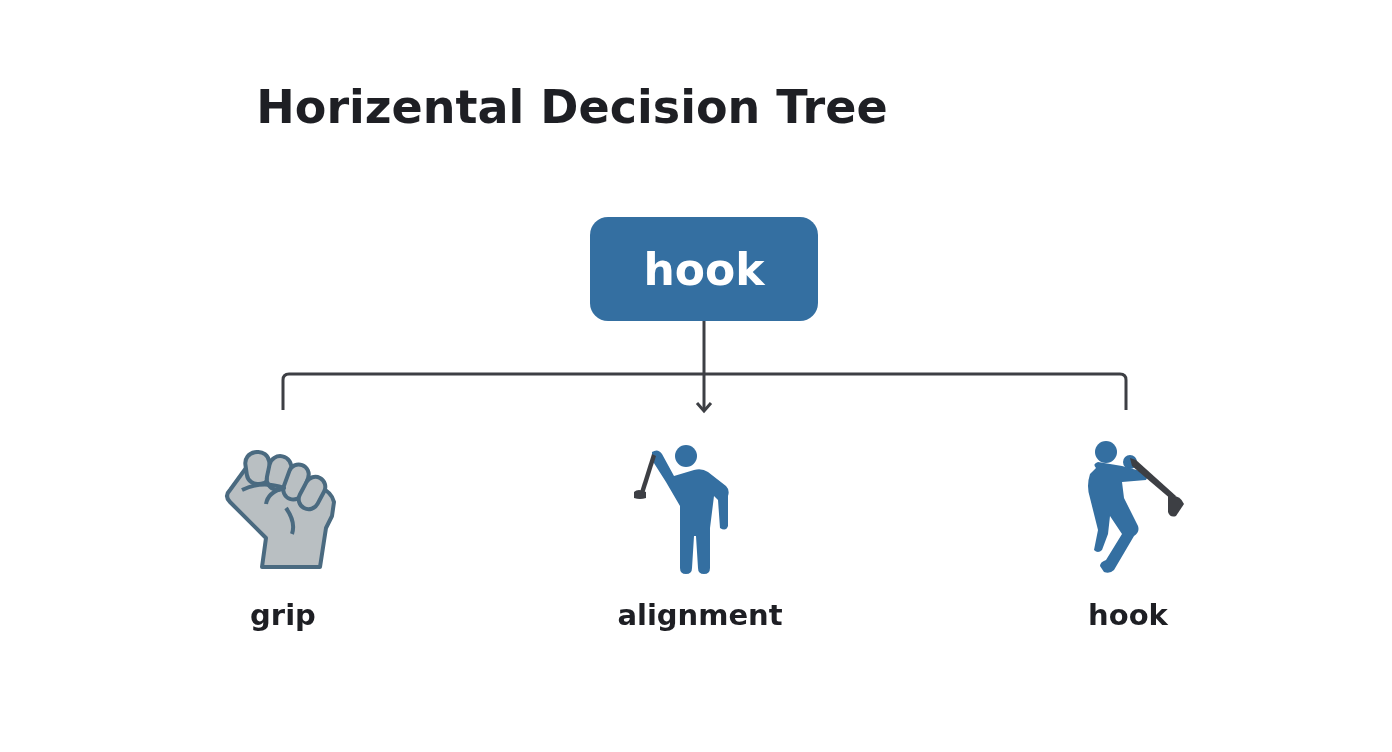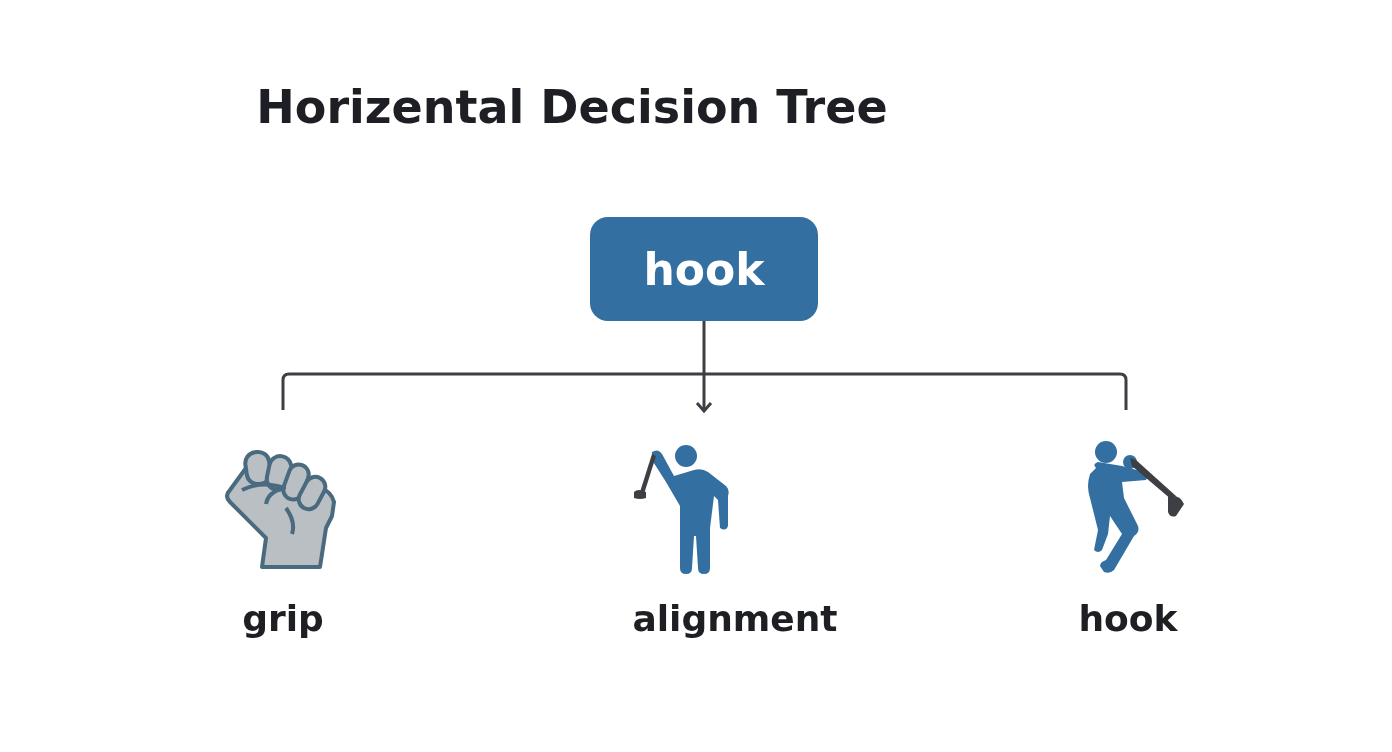--- a/index.html
+++ b/index.html
@@ -5,21 +5,21 @@
   html, body { margin:0; padding:0; }
   body { width:1392px; height:752px; background:#ffffff; position:relative; overflow:hidden;
          font-family: "DejaVu Sans", "Liberation Sans", sans-serif; }
   .title { position:absolute; left:0; width:1144px; top:80px; text-align:center;
            font-size:46px; font-weight:bold; color:#1e1f24; letter-spacing:0px; }
   .root { position:absolute; left:590px; top:217px; width:228px; height:104px;
           background:#346fa1; border-radius:18px; display:flex; align-items:center; justify-content:center;
           color:#ffffff; font-size:44px; font-weight:bold; }
   svg.lines { position:absolute; left:0; top:0; }
   .icon { position:absolute; }
-  .label { position:absolute; top:598px; font-size:36px; font-weight:bold; color:#1e1f24;
+  .label { position:absolute; top:598px; font-size:29px; font-weight:bold; color:#1e1f24;
            text-align:center; width:260px; }
 </style>
 </head>
 <body>
 
 <div class="title">Horizental Decision Tree</div>
 
 <div class="root">
   <span>hook</span>
 </div>
@@ -59,14 +59,14 @@
     <circle cx="46" cy="24" r="7"></circle>
     <path d="M12,30 Q8,26 14,24 L38,28 L60,34 Q66,36 62,42 L38,44 L40,60 L54,88 Q56,94 50,98 L30,132 Q26,136 20,134 L16,128 Q16,124 22,122 L38,96 L26,78 L24,96 L18,112 Q14,116 10,112 L14,92 L6,60 Q2,48 6,36 Z"></path>
   </g>
   <g fill="#3d3f44">
     <path d="M46,20 L52,22 L92,58 L88,62 L48,28 Z"></path>
     <path d="M84,58 Q96,56 100,66 L92,78 Q86,80 84,74 Z"></path>
   </g>
 </svg>
 
 <div class="label" style="left:153px">grip</div>
-<div class="label" style="left:605px">alignment</div>
+<div class="label" style="left:570px">alignment</div>
 <div class="label" style="left:998px">hook</div>
 
 </body></html>

